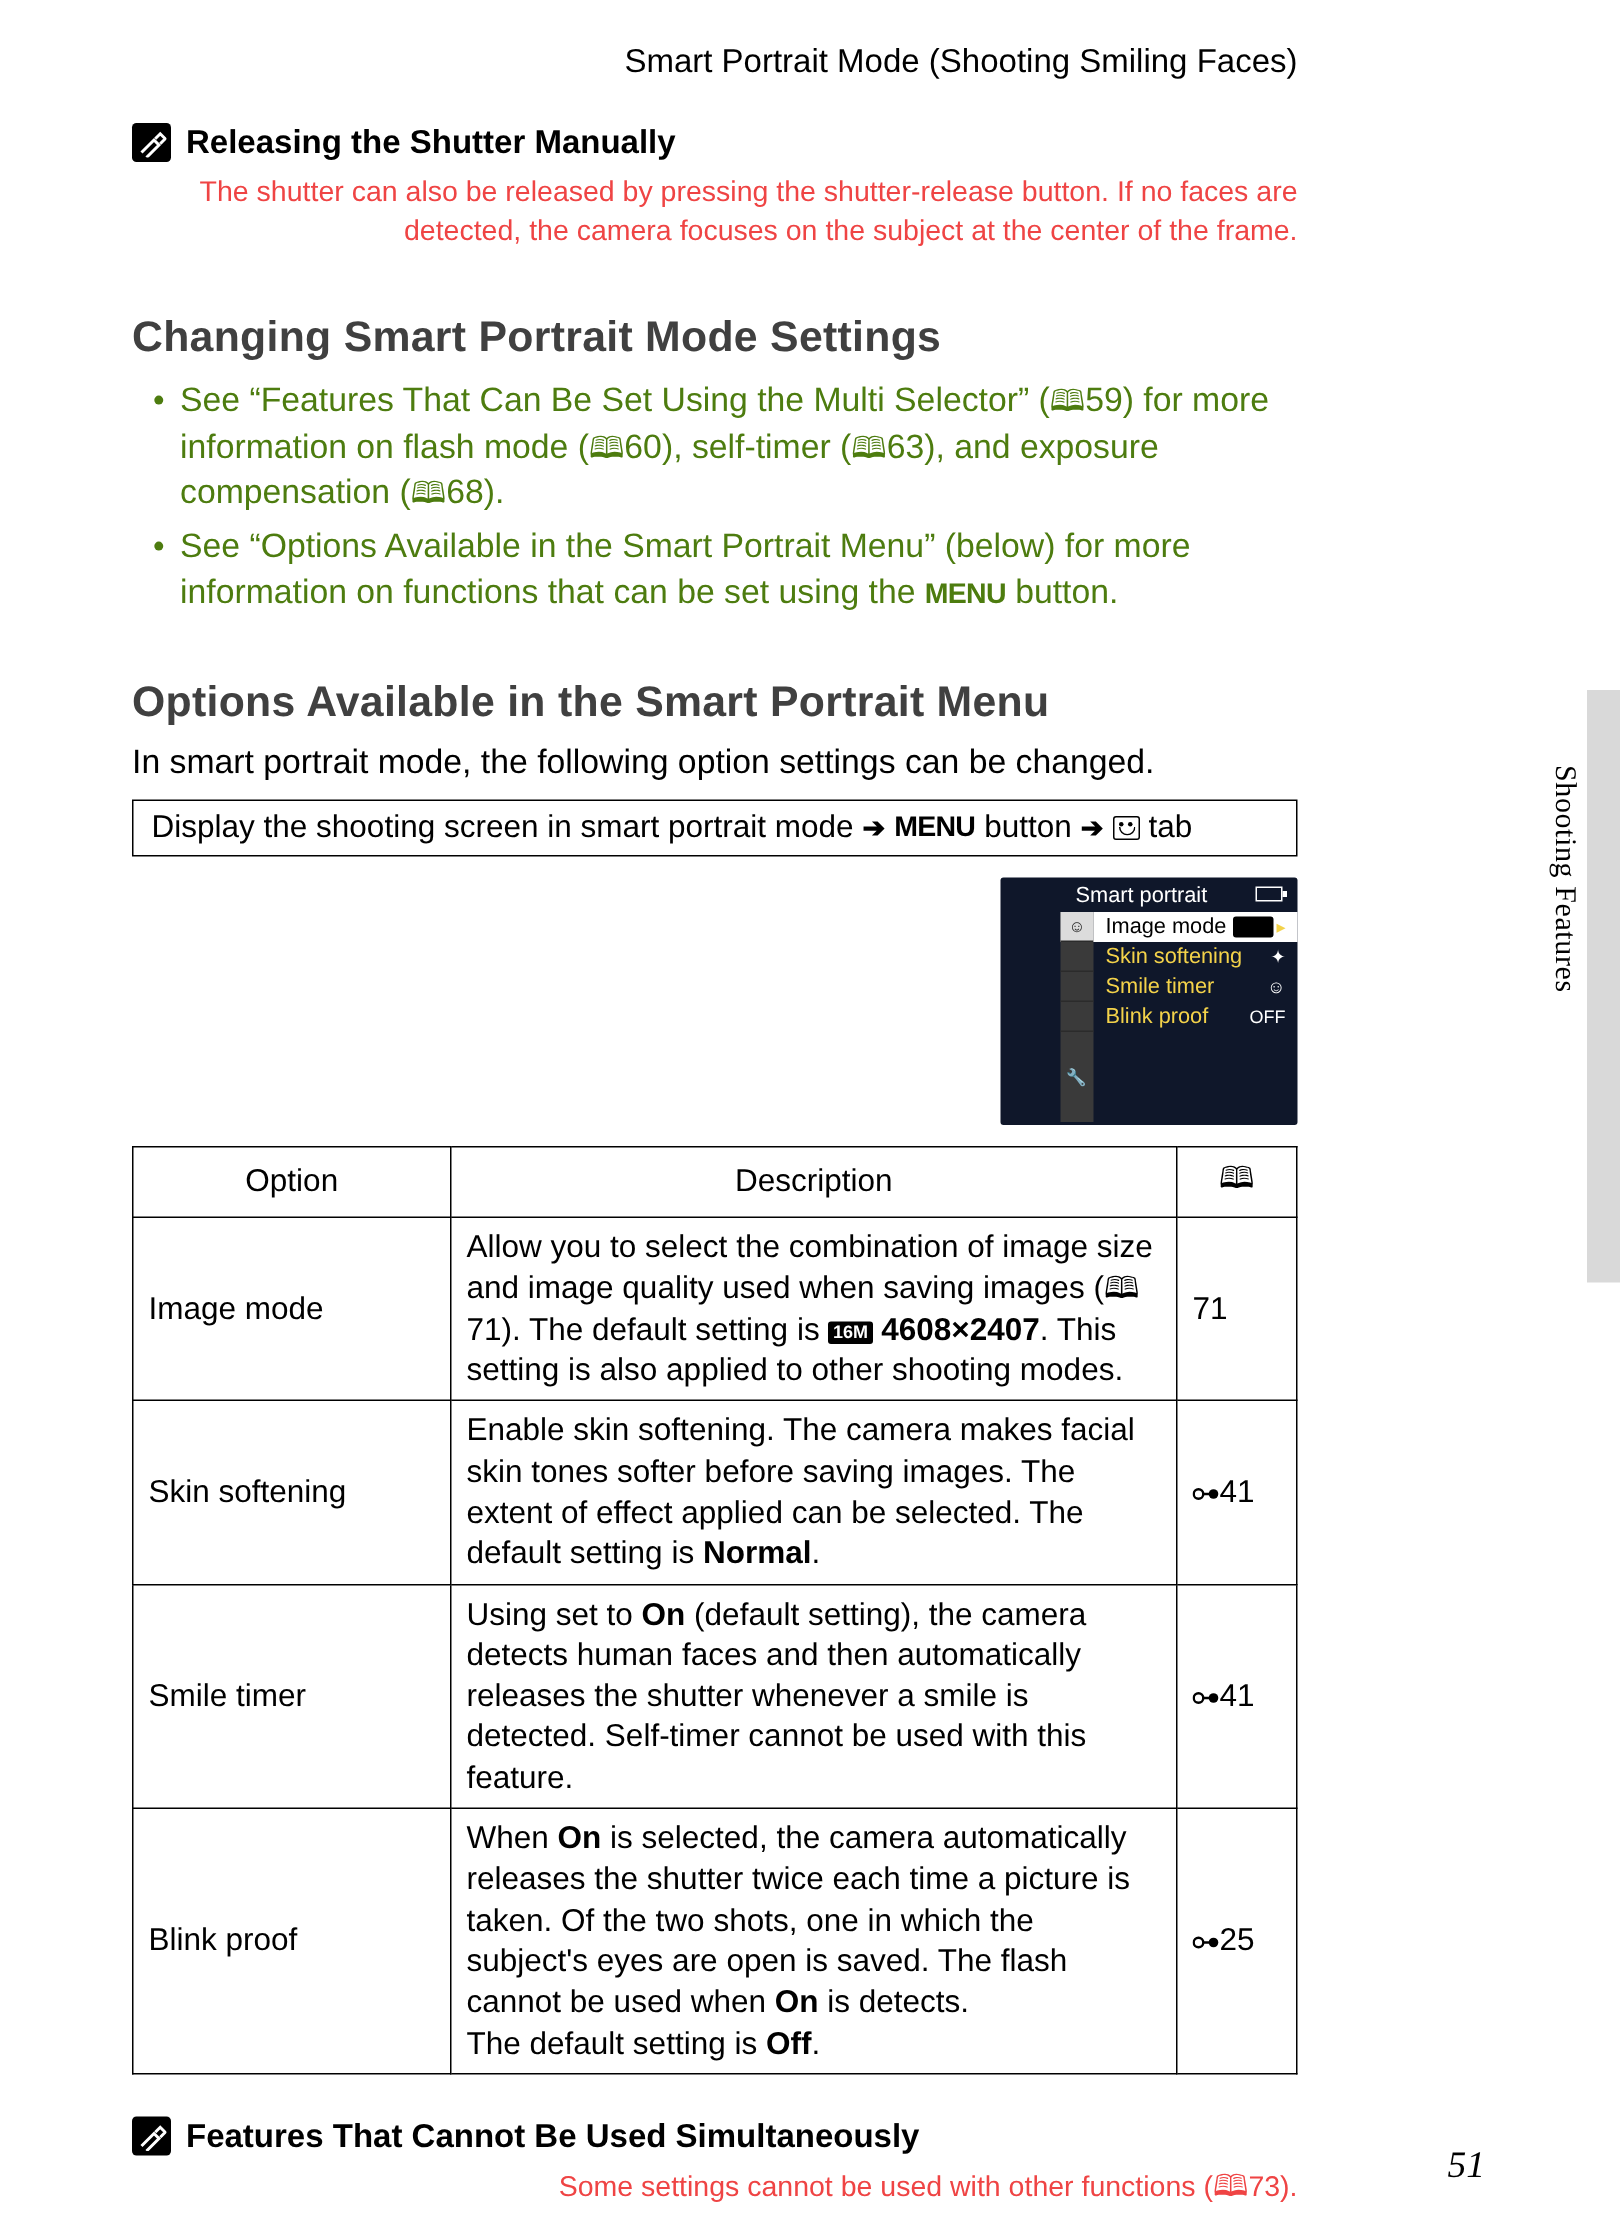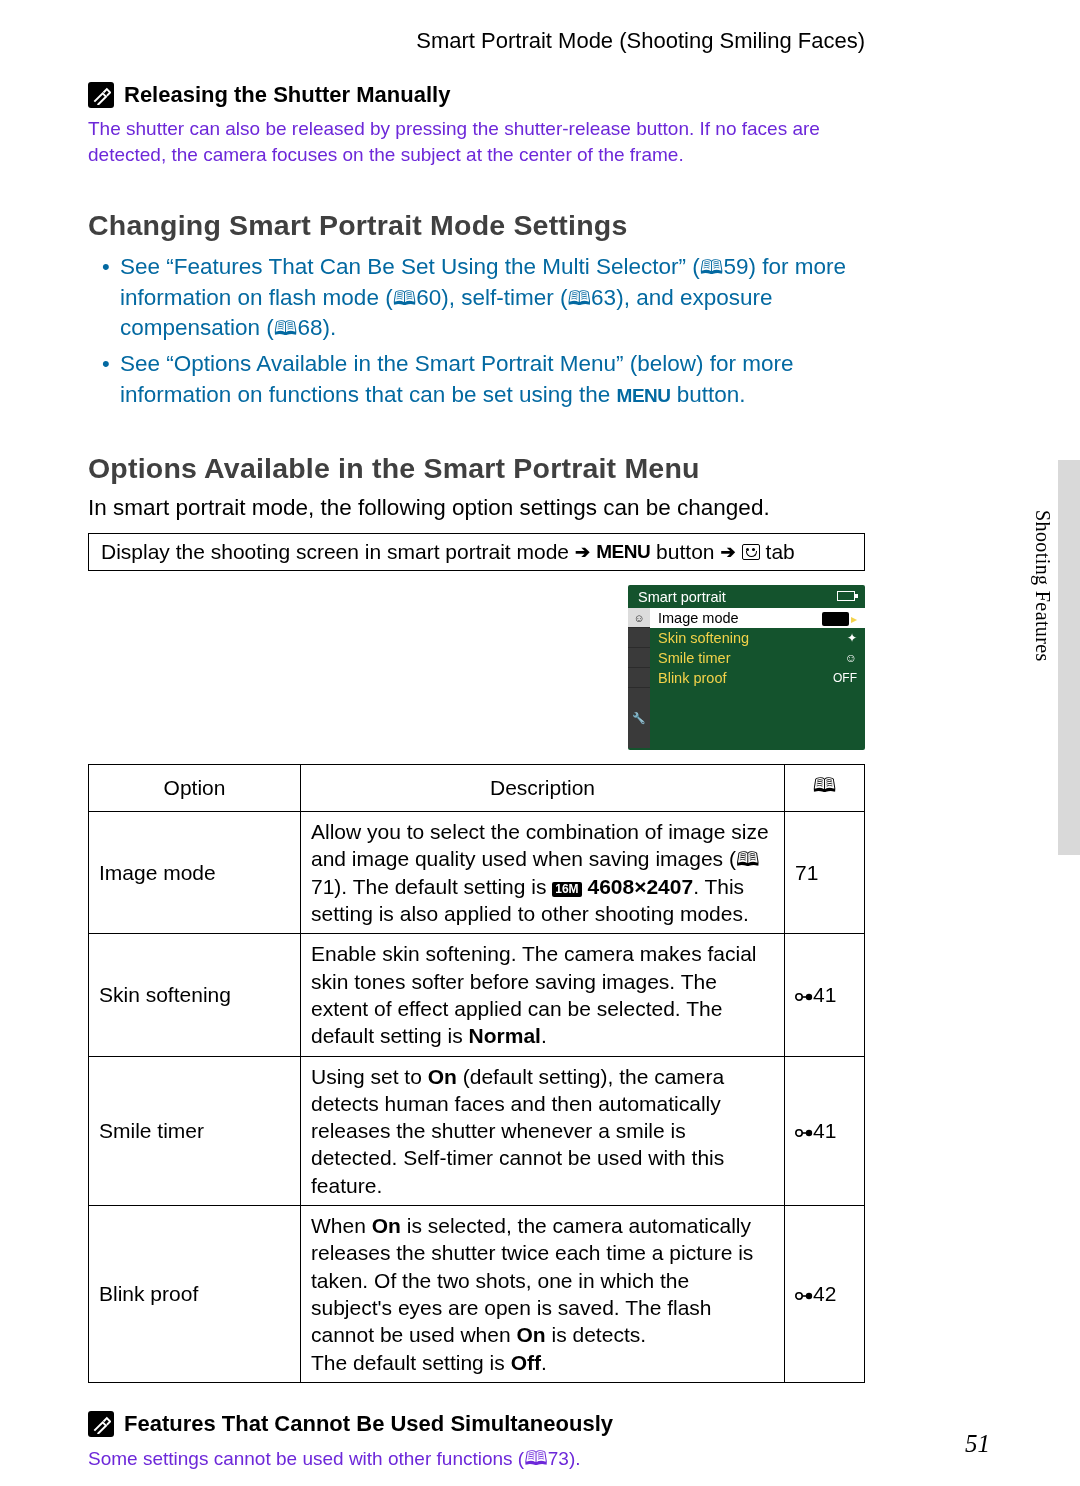--- a/index.html
+++ b/index.html
@@ -18,52 +18,53 @@
   .note-heading {
     display: flex; align-items: center; gap: 10px; margin-top: 10px;
     font-weight: 700; font-size: 22px;
   }
   .note-icon {
     width: 26px; height: 26px; background: #000; color: #fff;
     display: inline-flex; align-items: center; justify-content: center;
     border-radius: 3px;
   }
   .note-icon svg { width: 20px; height: 20px; }
-  .note-body { font-size: 19px; line-height: 1.35; margin-top: 8px; color: #6d28d9; }
+  .note-body { font-size: 19px; line-height: 1.35; margin-top: 8px; color: #ef4444; text-align: right; }
 
   h2.section {
     font-size: 28.5px; font-weight: 700; margin-top: 42px; margin-bottom: 10px;
     letter-spacing: 0.2px; color: #404040;
   }
 
   ul.bullets { list-style: none; margin-left: 14px; }
   ul.bullets > li {
     font-size: 22.5px; line-height: 1.35; padding-left: 18px; position: relative;
-    margin-bottom: 6px; color: #0369a1;
+    margin-bottom: 6px; color: #4d7c0f;
   }
   ul.bullets > li::before {
     content: "•"; position: absolute; left: 0; top: 0; font-size: 22px;
   }
 
   .intro { font-size: 22.5px; margin-top: 8px; }
 
   .path-box {
     border: 1px solid #000; padding: 6px 12px; font-size: 21px; margin-top: 12px;
     display: flex; align-items: center; gap: 6px; flex-wrap: wrap;
   }
 
   .book-icon, .arrow-icon, .menu-word, .tab-icon, .ref-icon { display: inline-flex; align-items: center; }
   .menu-word { font-family: Arial; font-weight: 700; letter-spacing: -0.5px; font-size: 19px; }
   .ref-icon { font-size: 20px; }
   .arrow-icon { font-weight: 900; font-size: 18px; }
 
   .lcd-wrap { display: flex; justify-content: flex-end; margin-top: 14px; margin-bottom: 14px; }
   .lcd {
-    width: 237px; background: #14532d; border-radius: 2px; padding-bottom: 2px;
+    width: 198px; background: #0f172a; border-radius: 2px; padding-bottom: 2px;
     font-size: 14px;
+    padding-left: 40px;
   }
   .lcd-title {
     color: #fff; padding: 4px 10px 3px; font-size: 14.5px; display: flex; justify-content: space-between;
   }
   .lcd-batt {
     width: 18px; height: 10px; border: 1.5px solid #fff; display: inline-block; position: relative; margin-top: 2px;
   }
   .lcd-batt::after { content:""; position:absolute; right:-4px; top:2px; width:3px; height:4px; background:#fff; }
   .lcd-body { display: flex; }
   .lcd-side { width: 22px; background: #3a3a3a; display: flex; flex-direction: column; }
@@ -255,21 +256,21 @@
       <tr>
         <td>Blink proof</td>
         <td class="desc">
           <span>When </span><span class="bold">On</span><span> is selected, the camera automatically releases the shutter twice each time a picture is taken. Of the two shots, one in which the subject's eyes are open is saved. The flash cannot be used when </span><span class="bold">On</span><span> is detects.</span><br>
           <span>The default setting is </span><span class="bold">Off</span><span>.</span>
         </td>
         <td class="pgref"><span class="detail-icon"><svg viewBox="0 0 18 14">
                 <circle cx="4" cy="7" r="3.2" fill="none" stroke="#000" stroke-width="1.6"></circle>
                 <path d="M7 7 H11" stroke="#000" stroke-width="1.6"></path>
                 <circle cx="14" cy="7" r="3.2" fill="#000"></circle>
-              </svg></span><span>42</span></td>
+              </svg></span><span>25</span></td>
       </tr>
     </tbody>
   </table>
 
   <div class="note-heading" style="margin-top:28px;">
     <span class="note-icon">
       <svg viewBox="0 0 24 24" fill="none" stroke="#fff" stroke-width="2.4">
           <path d="M4 20 L14 10 L18 14 L8 24"></path>
           <path d="M15 9 L19 5 L23 9 L19 13"></path>
         </svg>

